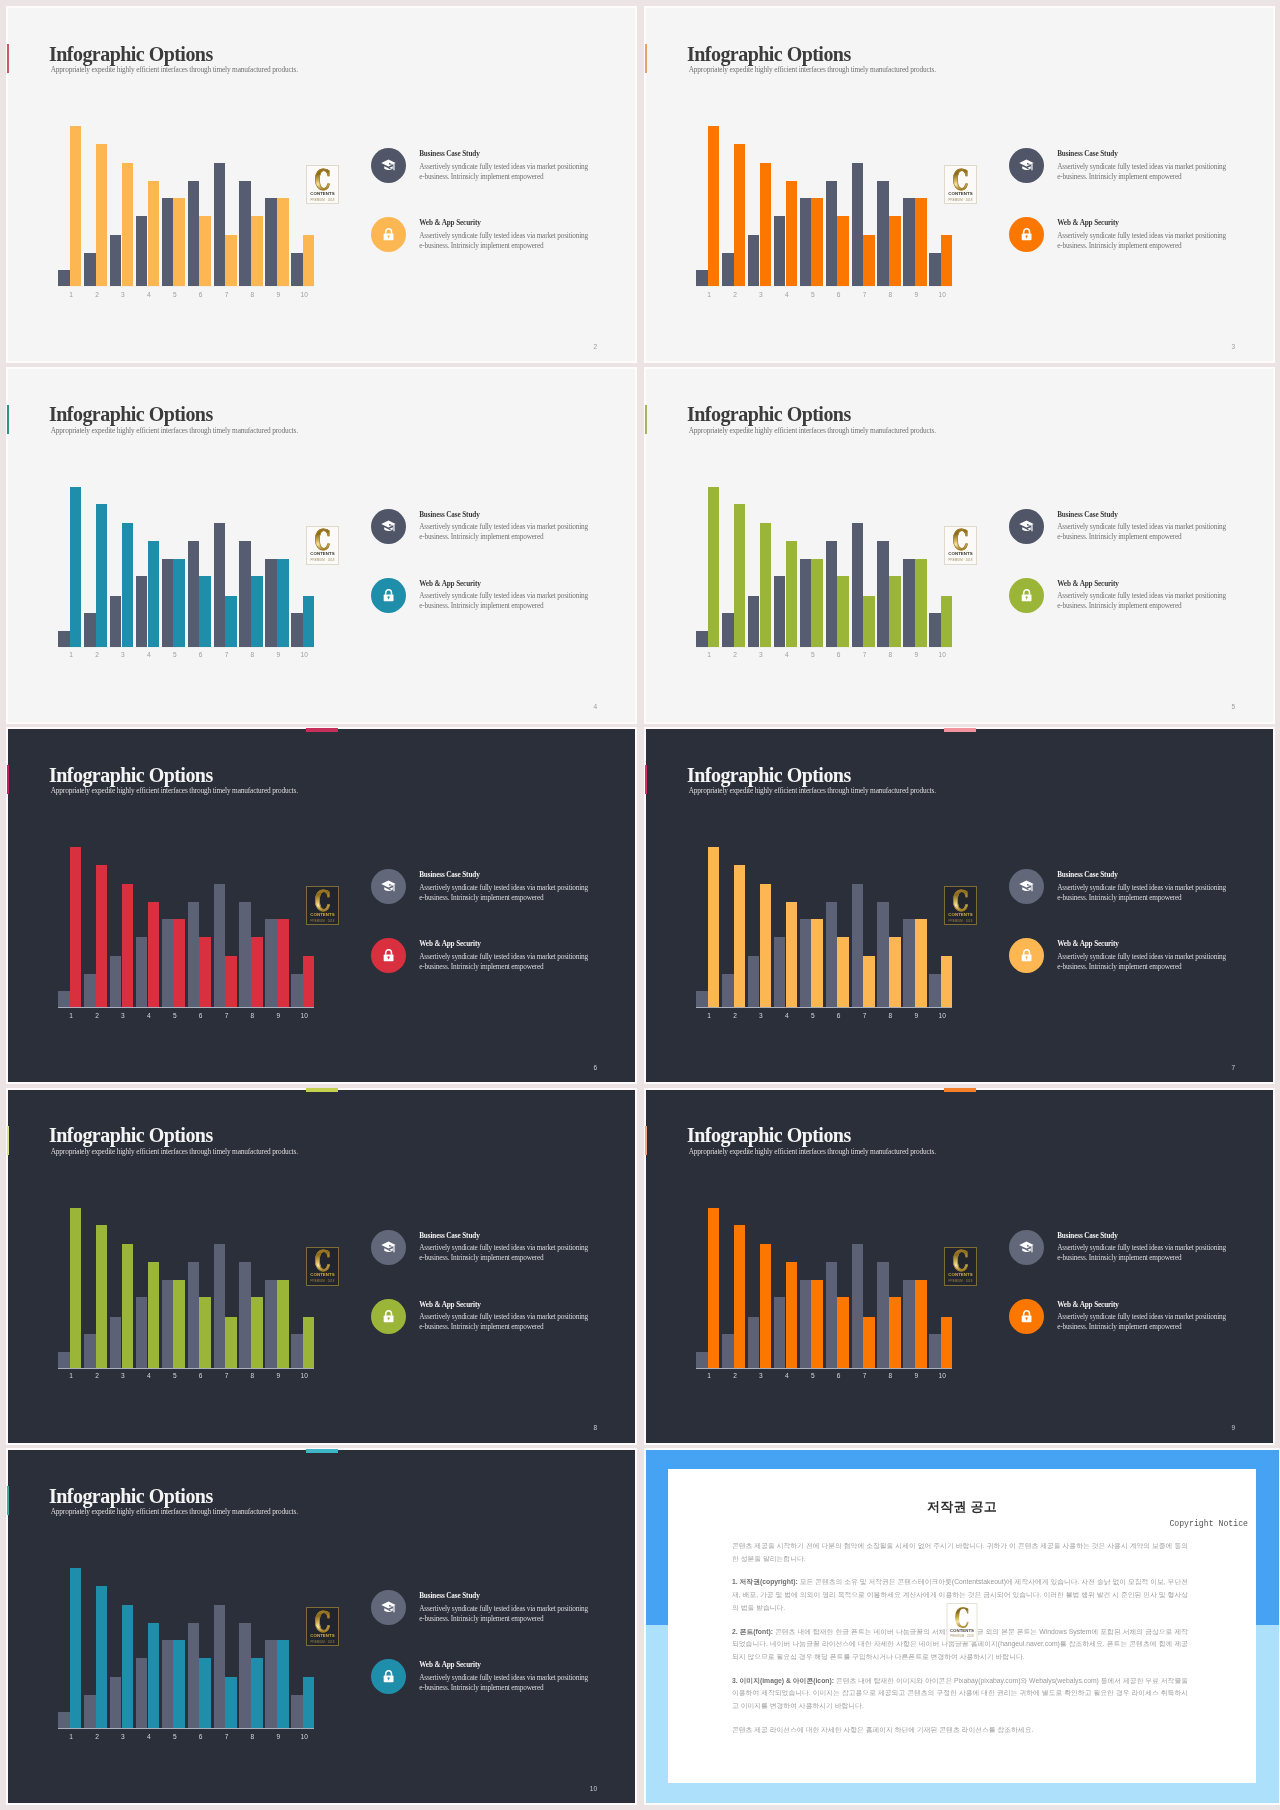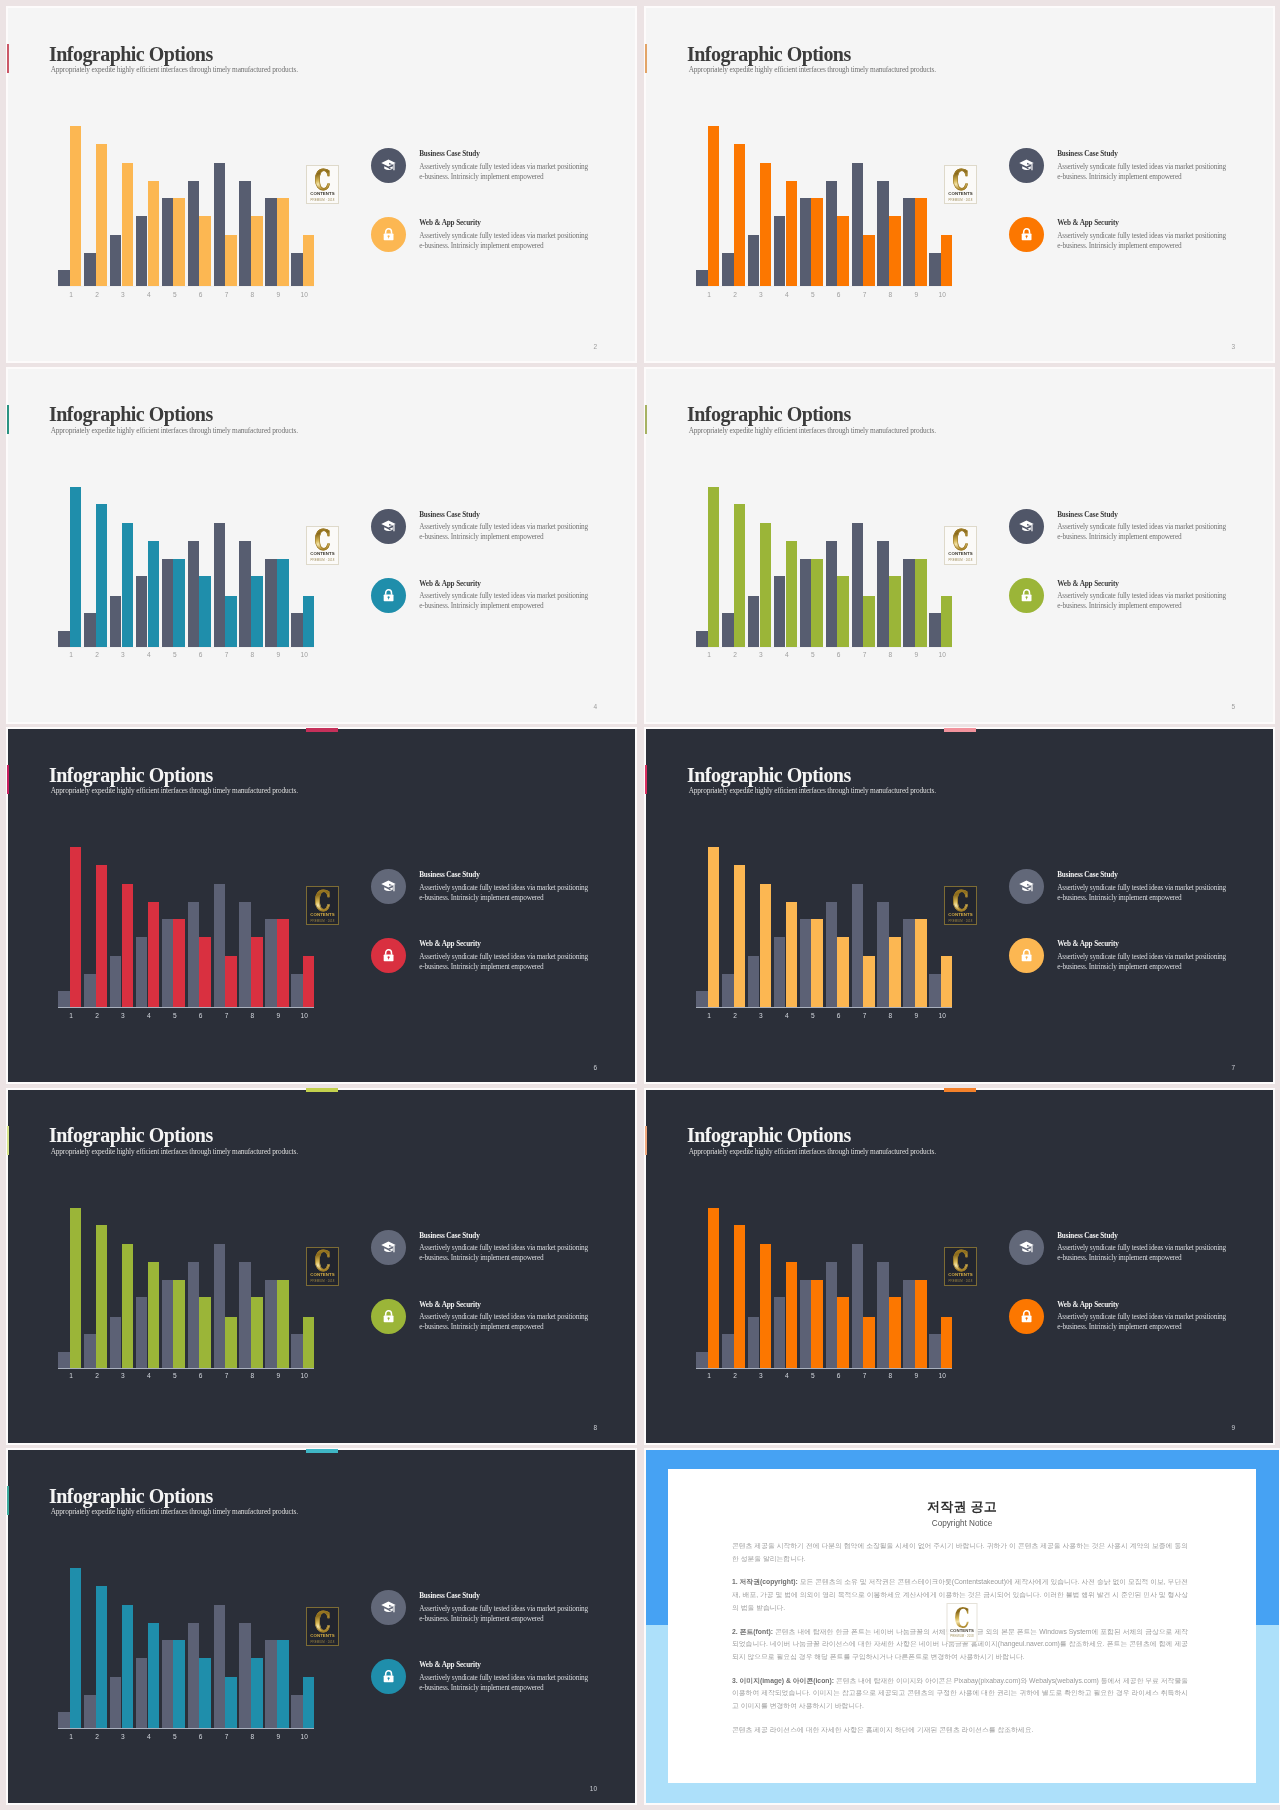--- a/index.html
+++ b/index.html
@@ -72,22 +72,22 @@
   .light .pageno{color:#9c9c9c;}
   .dark .pageno{color:#cbced4;}
 
   .cslide{position:absolute;overflow:hidden;box-shadow:0 0 0 2px #fdfbfb;}
   .cp-top{position:absolute;left:0;top:0;right:0;height:175px;background:#46a2f3;}
   .cp-bot{position:absolute;left:0;top:175px;right:0;bottom:0;background:#ade0fa;}
   .cp-paper{position:absolute;left:22px;top:19px;right:23px;bottom:20px;background:#ffffff;}
   .cp-h1{position:absolute;left:0;right:0;top:31px;text-align:center;
     font-family:"Liberation Sans",sans-serif;font-weight:700;font-size:13px;
     color:#2d2d2d;letter-spacing:.2px;line-height:13px;}
-  .cp-h2{position:absolute;left:0;right:0;top:50px;text-align:center;
-    font-family:Liberation Sans, sans-serif;font-size:8.2px;color:#555;line-height:9px;}
+  .cp-h2{position:absolute;left:0;right:8px;top:50px;text-align:right;
+    font-family:Liberation Mono, monospace;font-size:8.2px;color:#555;line-height:9px;}
   .cp-body{position:absolute;left:64px;right:68px;top:71px;
     font-family:"Liberation Sans",sans-serif;font-size:6.8px;line-height:12.7px;
     color:#9b9b9b;text-align:justify;}
   .cp-body p{margin:0 0 11px 0;}
   .cp-body b{color:#6f6f6f;}
   .cp-wm{position:absolute;left:50%;top:134px;transform:translateX(-50%);width:31px;height:39px;
     background:rgba(255,255,255,.88);border:1px solid #e5e2d9;box-sizing:border-box;z-index:3;}
   .cp-wm .lc{position:absolute;left:0;right:0;top:1px;text-align:center;font-size:27px;line-height:27px;
     font-family:"DejaVu Serif Condensed","Liberation Serif",serif;transform:scaleX(.8);}
   .cp-wm .lt{position:absolute;left:0;right:0;top:25px;text-align:center;

